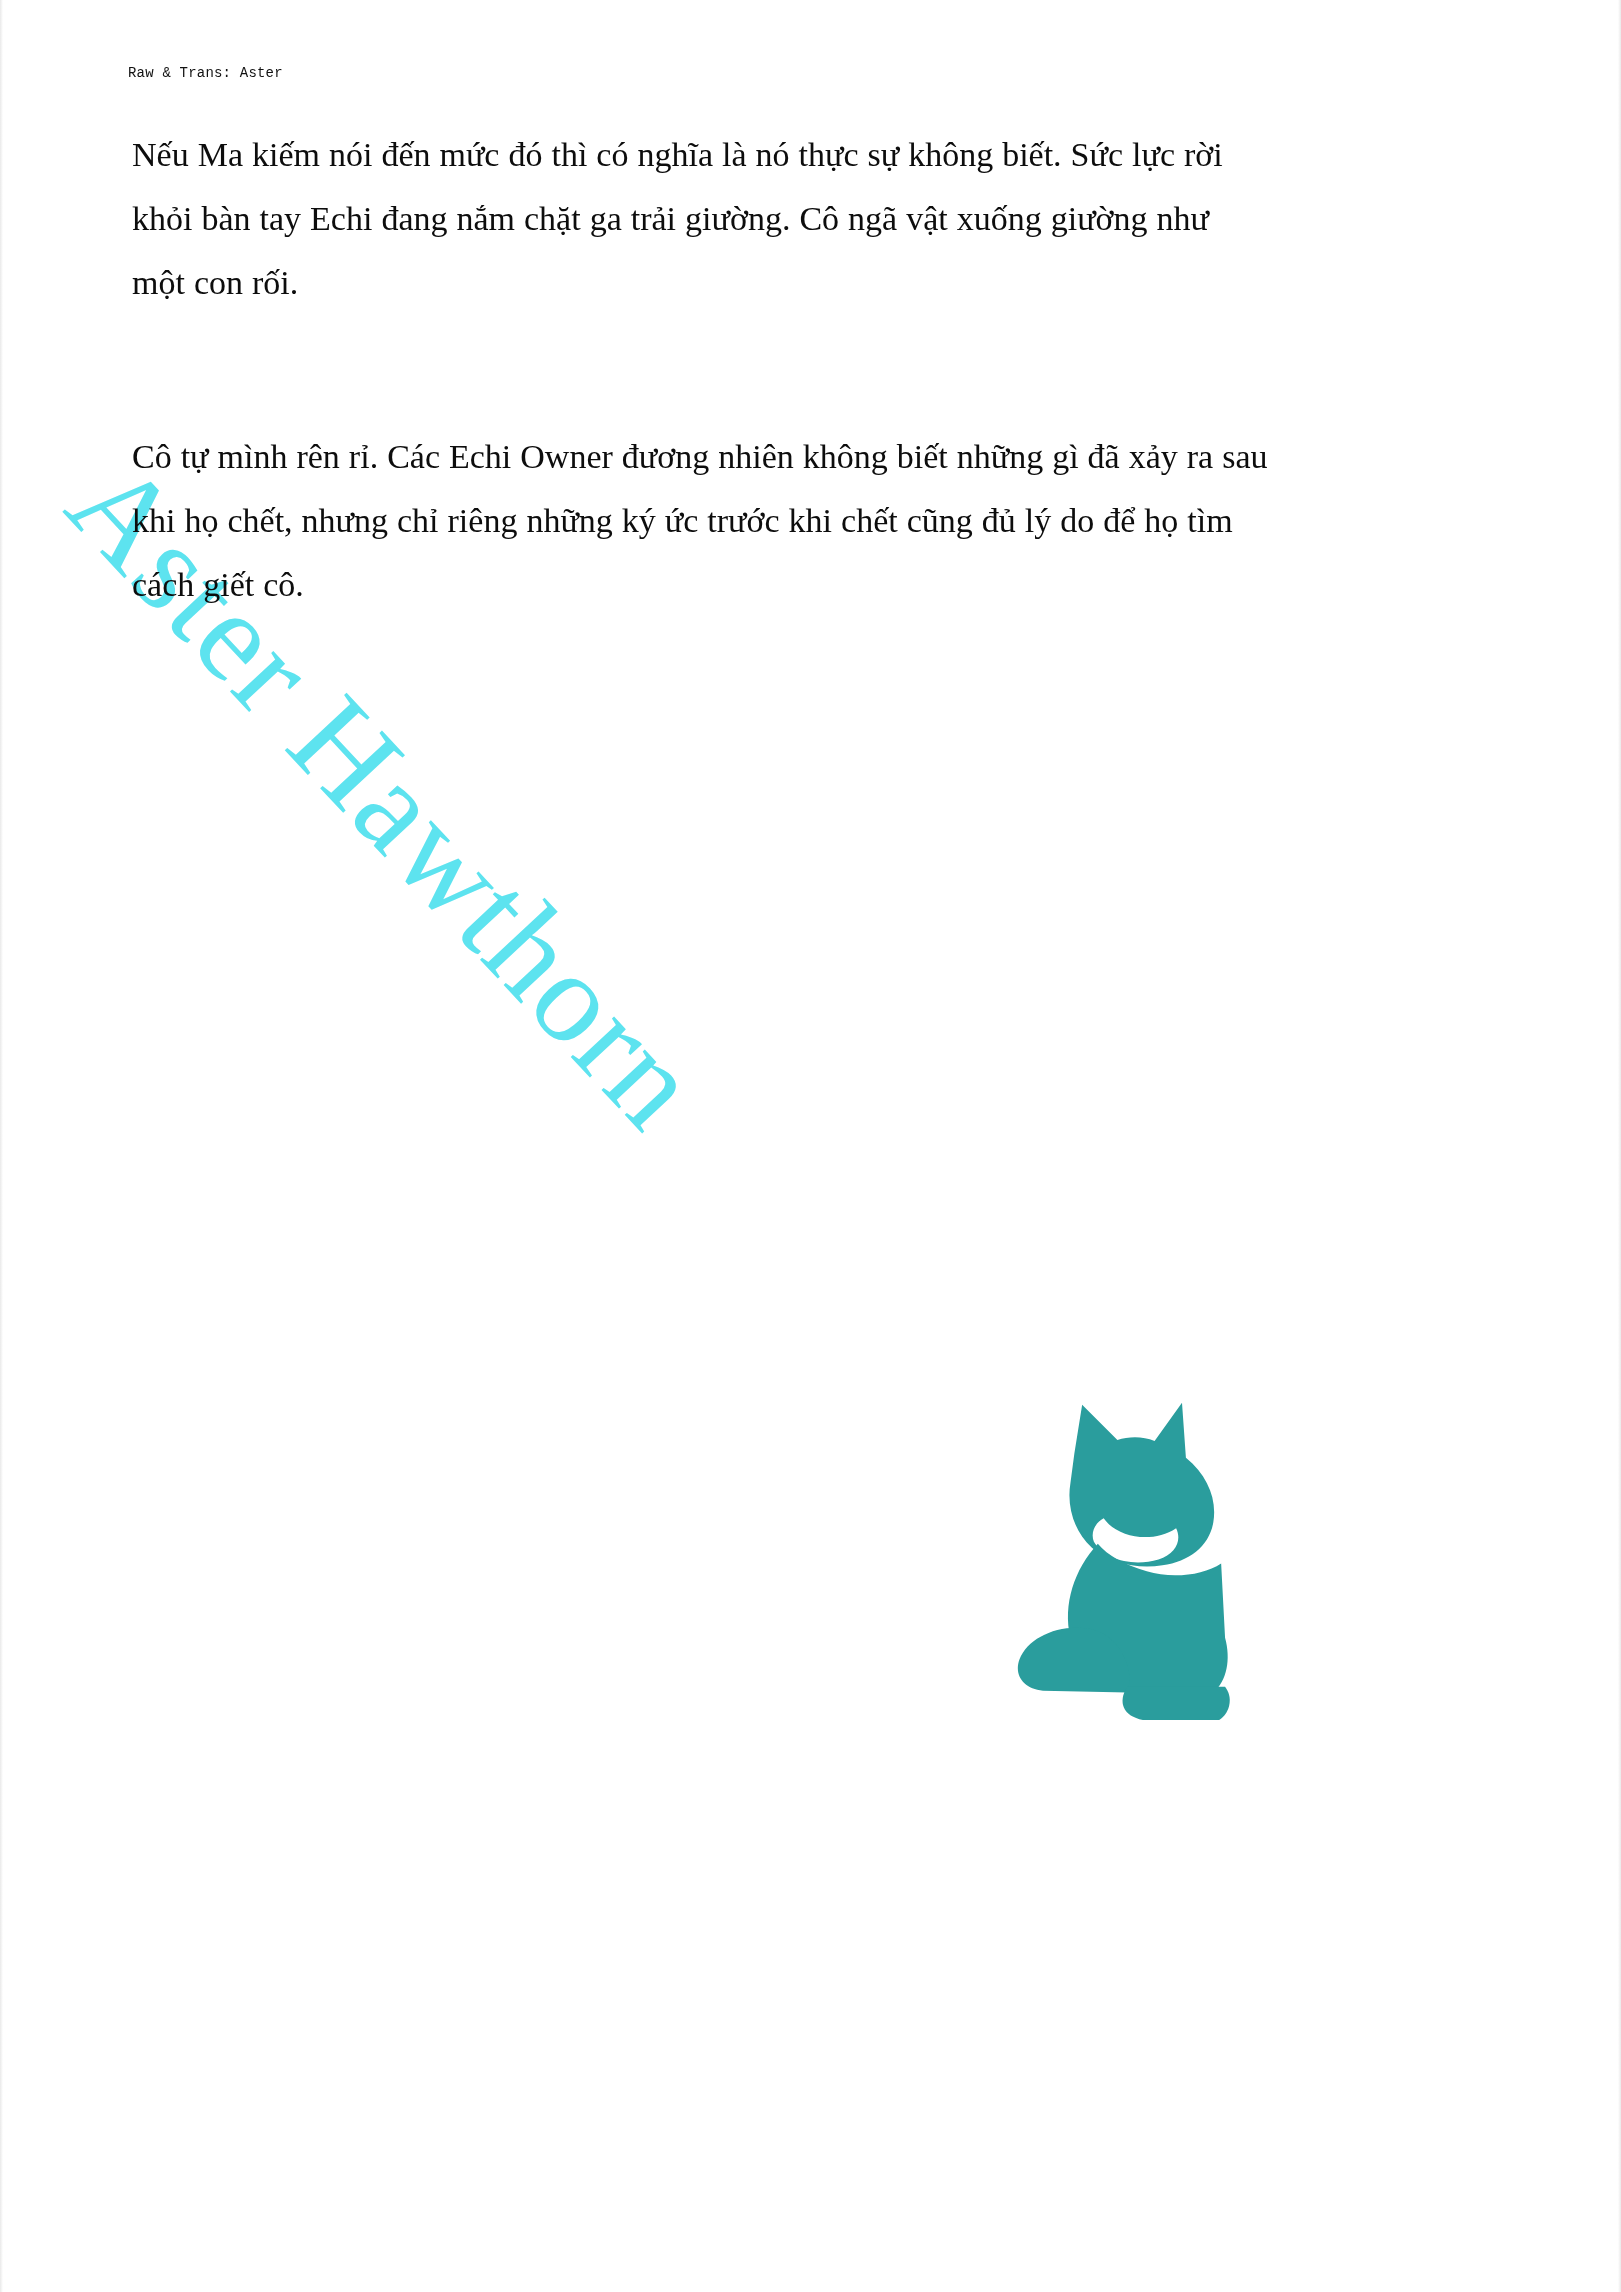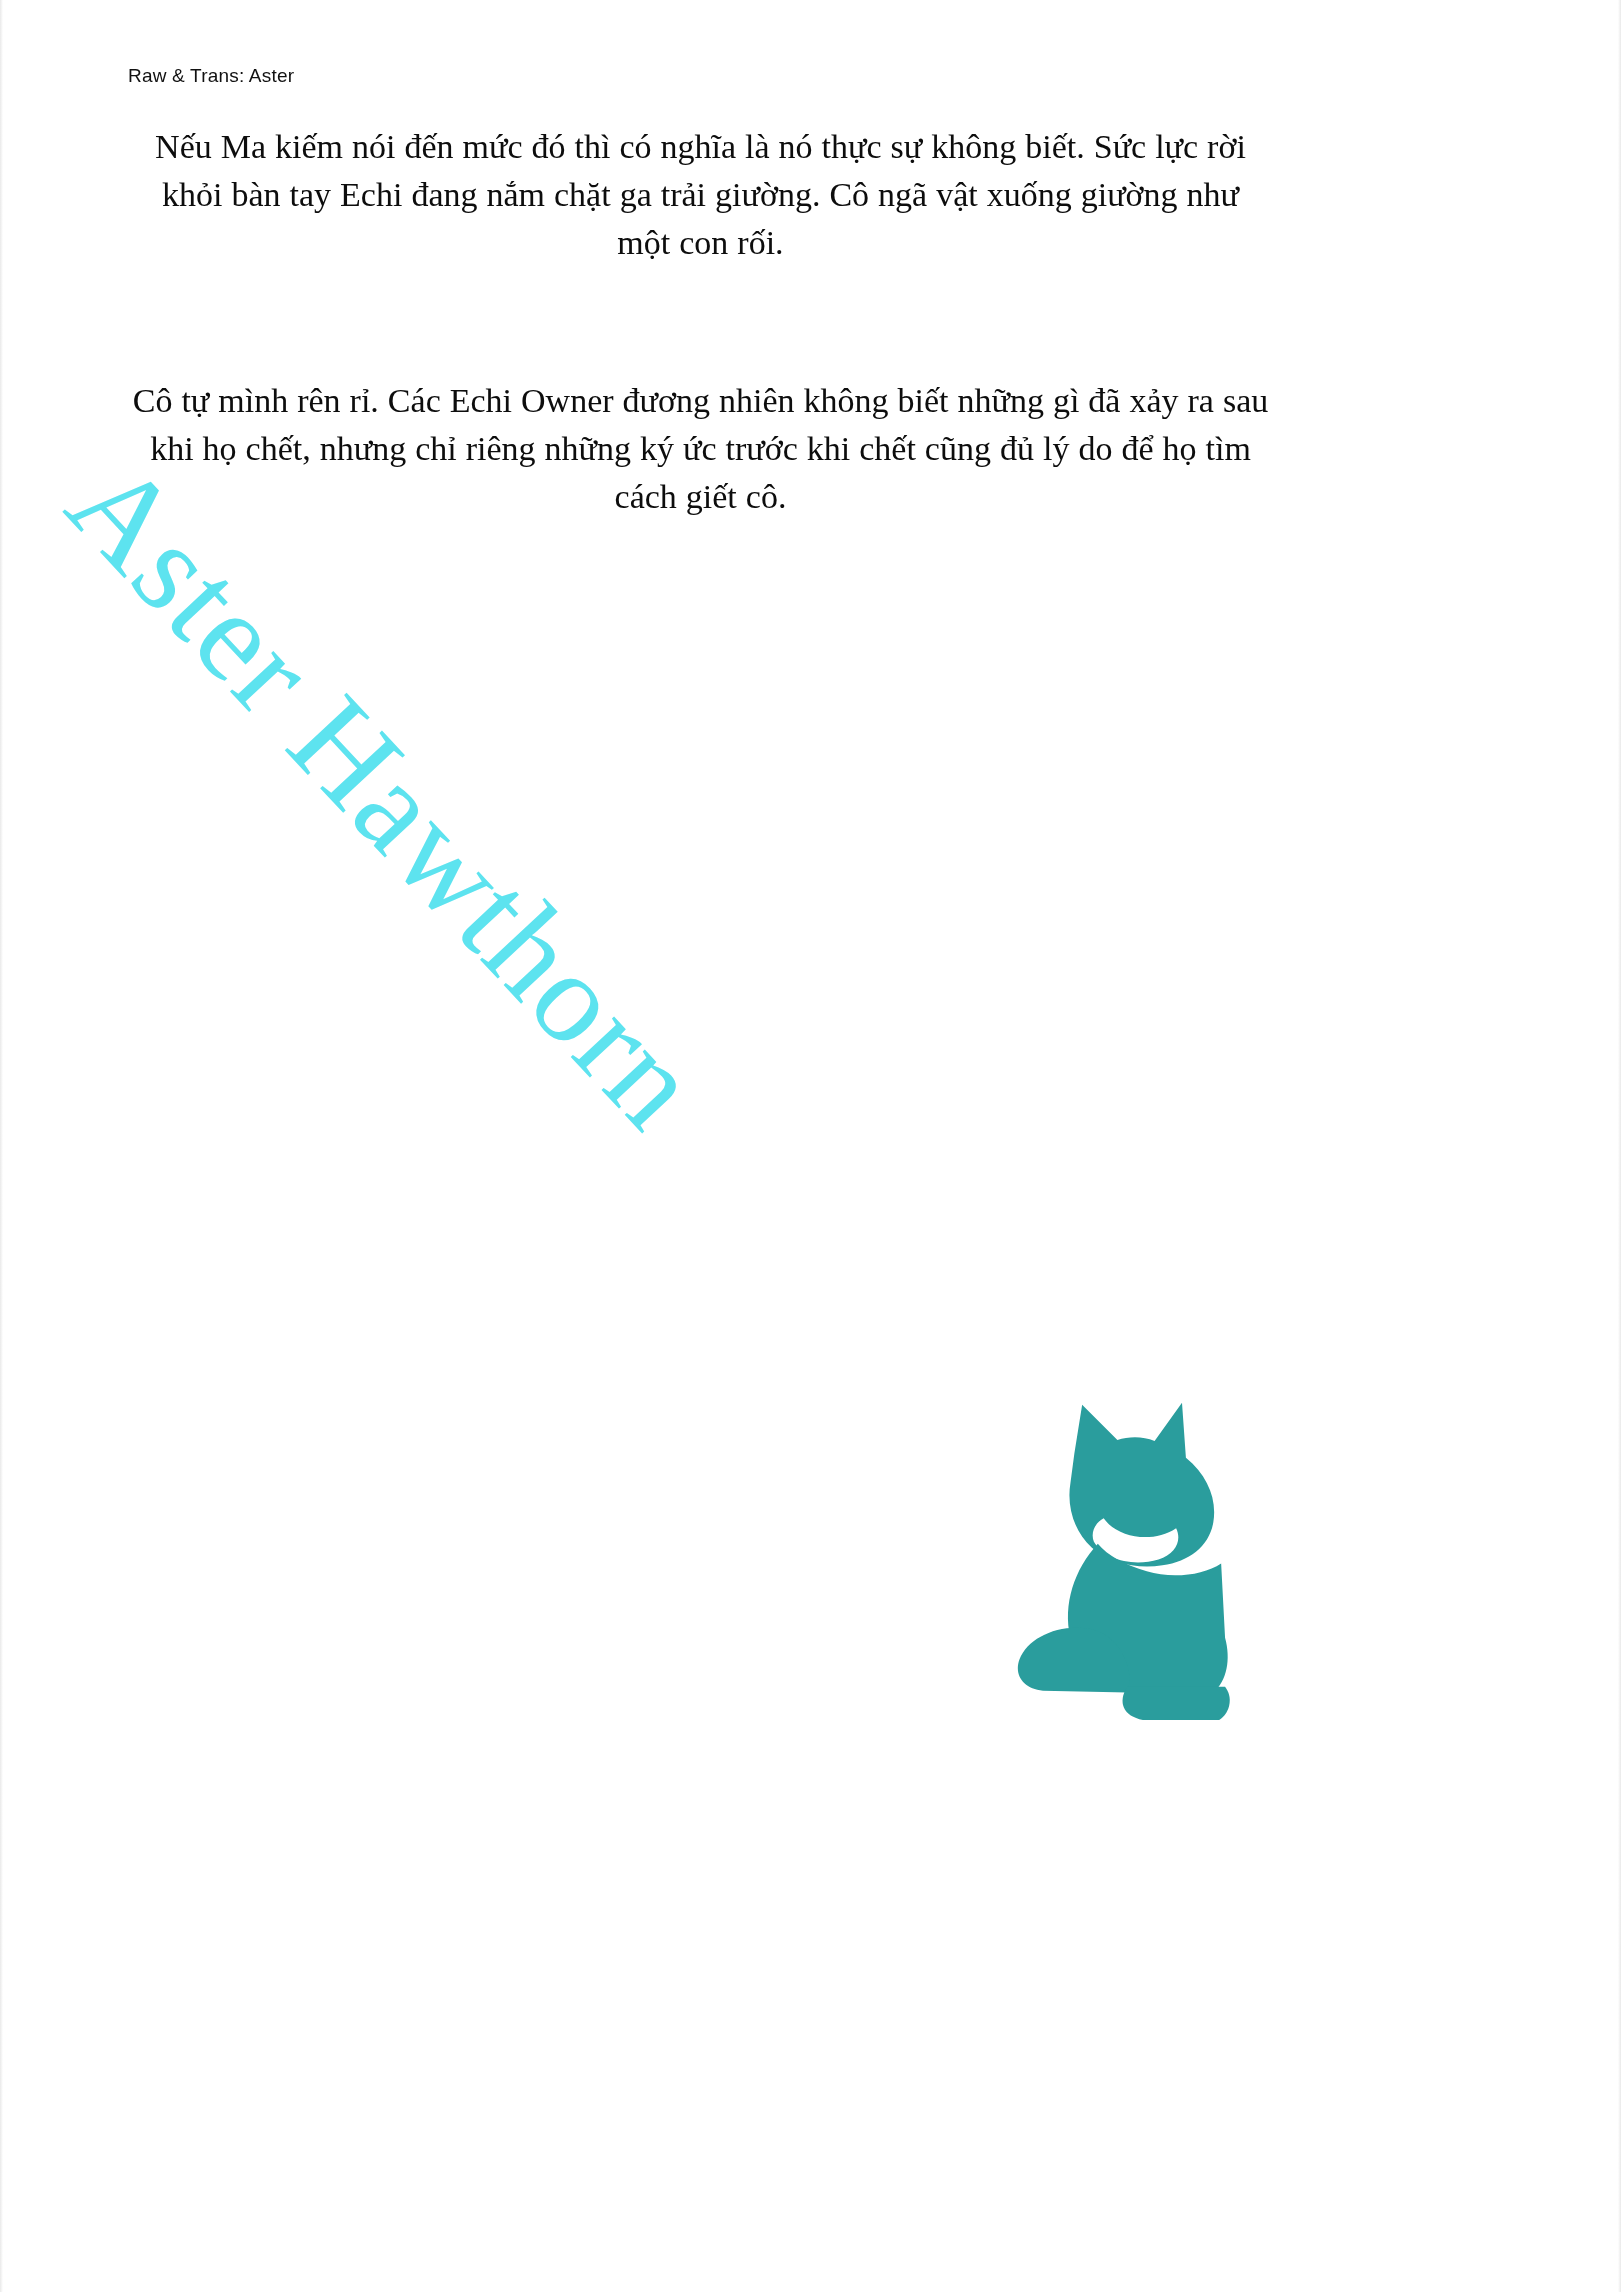--- a/index.html
+++ b/index.html
@@ -27,41 +27,41 @@
     background: linear-gradient(to right, #e9e9e9, #ffffff);
     pointer-events: none;
   }
   #page-edge-left { left: 0; }
   #page-edge-right { right: 0; background: linear-gradient(to left, #e9e9e9, #ffffff); }
 
   #doc-header {
     position: absolute;
     left: 128px;
     top: 65px;
-    font-family: Liberation Sans, sans-serif;
-    font-size: 19px;
+    font-family: Liberation Mono, monospace;
+    font-size: 14px;
     font-weight: 400;
     color: #111111;
     letter-spacing: 0.2px;
     white-space: nowrap;
   }
 
   #content {
     position: absolute;
     left: 132px;
     top: 123px;
     width: 1137px;
   }
 
   .para {
     font-size: 34px;
-    line-height: 48px;
+    line-height: 64px;
     color: #0d0d0d;
     margin: 0 0 54px 0;
-    text-align: center;
+    text-align: left;
     word-spacing: 0.5px;
   }
   .para:last-child { margin-bottom: 0; }
 
   
   .para.gap-lg { margin-bottom: 110px; }
 
   
   #watermark {
     position: absolute;

